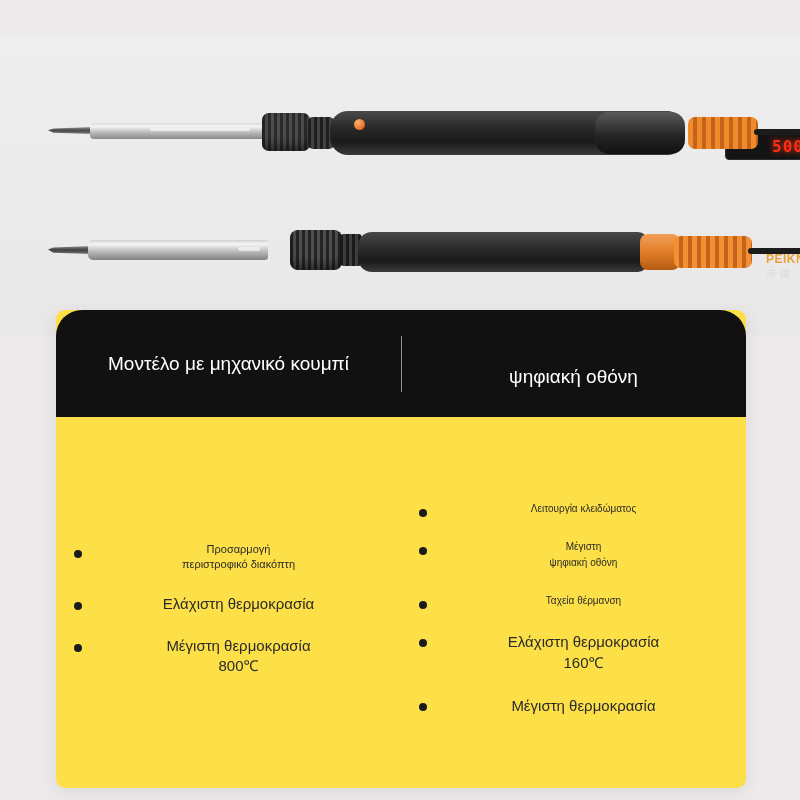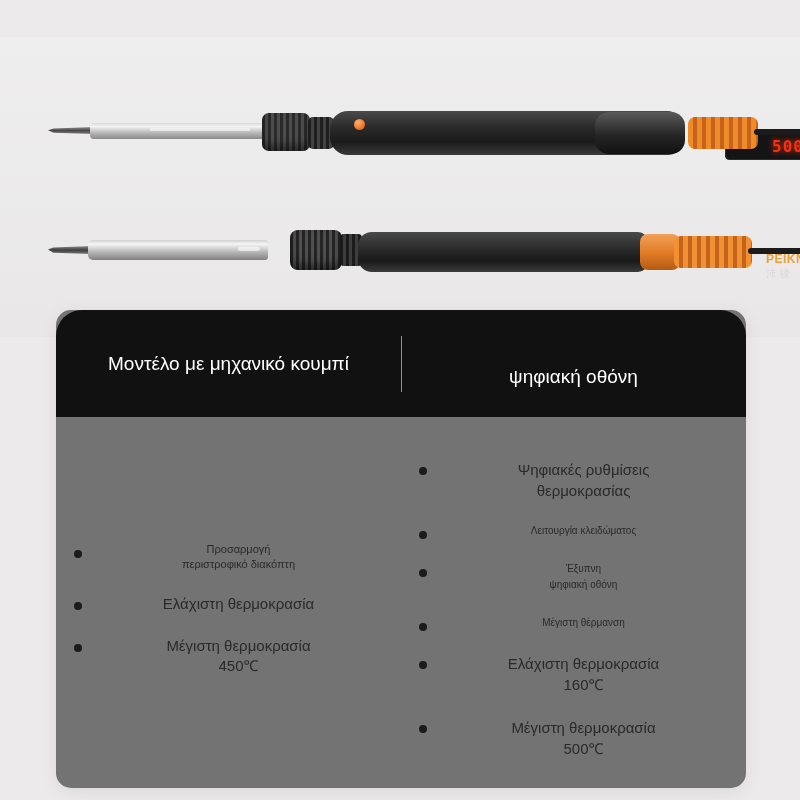--- a/index.html
+++ b/index.html
@@ -201,22 +201,22 @@
     width: 62px; height: 6px;
     background: #1b1b1b;
     border-radius: 3px;
   }
 
   
   .card {
     position: absolute;
     left: 56px; top: 310px;
     width: 690px; height: 478px;
-    background: #737373;
-    border-radius: 15px;
+    background: #fde047;
+    border-radius: 9px;
     box-shadow: 0 4px 18px rgba(0,0,0,.08);
     overflow: hidden;
   }
   .card-header {
     position: relative;
     height: 107px;
     background: #111111;
     border-radius: 26px 26px 0 0;
     display: flex;
     align-items: center;
@@ -343,67 +343,59 @@
         <span class="bullet"></span>
         <span class="feature-text">
           <span class="t2">Ελάχιστη θερμοκρασία</span>
         </span>
       </div>
 
       <div class="feature">
         <span class="bullet"></span>
         <span class="feature-text">
           <span class="t2">Μέγιστη θερμοκρασία</span>
-          <span class="t2">450℃</span>
+          <span class="t2">800℃</span>
         </span>
       </div>
     </div>
 
     <div class="col col-right">
 
-      <div class="feature">
-        <span class="bullet"></span>
-        <span class="feature-text">
-          <span class="t2">Ψηφιακές ρυθμίσεις</span>
-          <span class="t2">θερμοκρασίας</span>
-        </span>
-      </div>
 
       <div class="feature small">
         <span class="bullet"></span>
         <span class="feature-text">
           <span class="t2">Λειτουργία κλειδώματος</span>
         </span>
       </div>
 
       <div class="feature small">
         <span class="bullet"></span>
         <span class="feature-text">
-          <span class="t2">Έξυπνη</span>
+          <span class="t2">Μέγιστη</span>
           <span class="t2">ψηφιακή οθόνη</span>
         </span>
       </div>
 
       <div class="feature small">
         <span class="bullet"></span>
         <span class="feature-text">
-          <span class="t2">Μέγιστη θέρμανση</span>
+          <span class="t2">Ταχεία θέρμανση</span>
         </span>
       </div>
 
       <div class="feature">
         <span class="bullet"></span>
         <span class="feature-text">
           <span class="t2">Ελάχιστη θερμοκρασία</span>
           <span class="t2">160℃</span>
         </span>
       </div>
 
       <div class="feature">
         <span class="bullet"></span>
         <span class="feature-text">
           <span class="t2">Μέγιστη θερμοκρασία</span>
-          <span class="t2">500℃</span>
         </span>
       </div>
     </div>
   </div>
 </div>
 
 </body></html>

